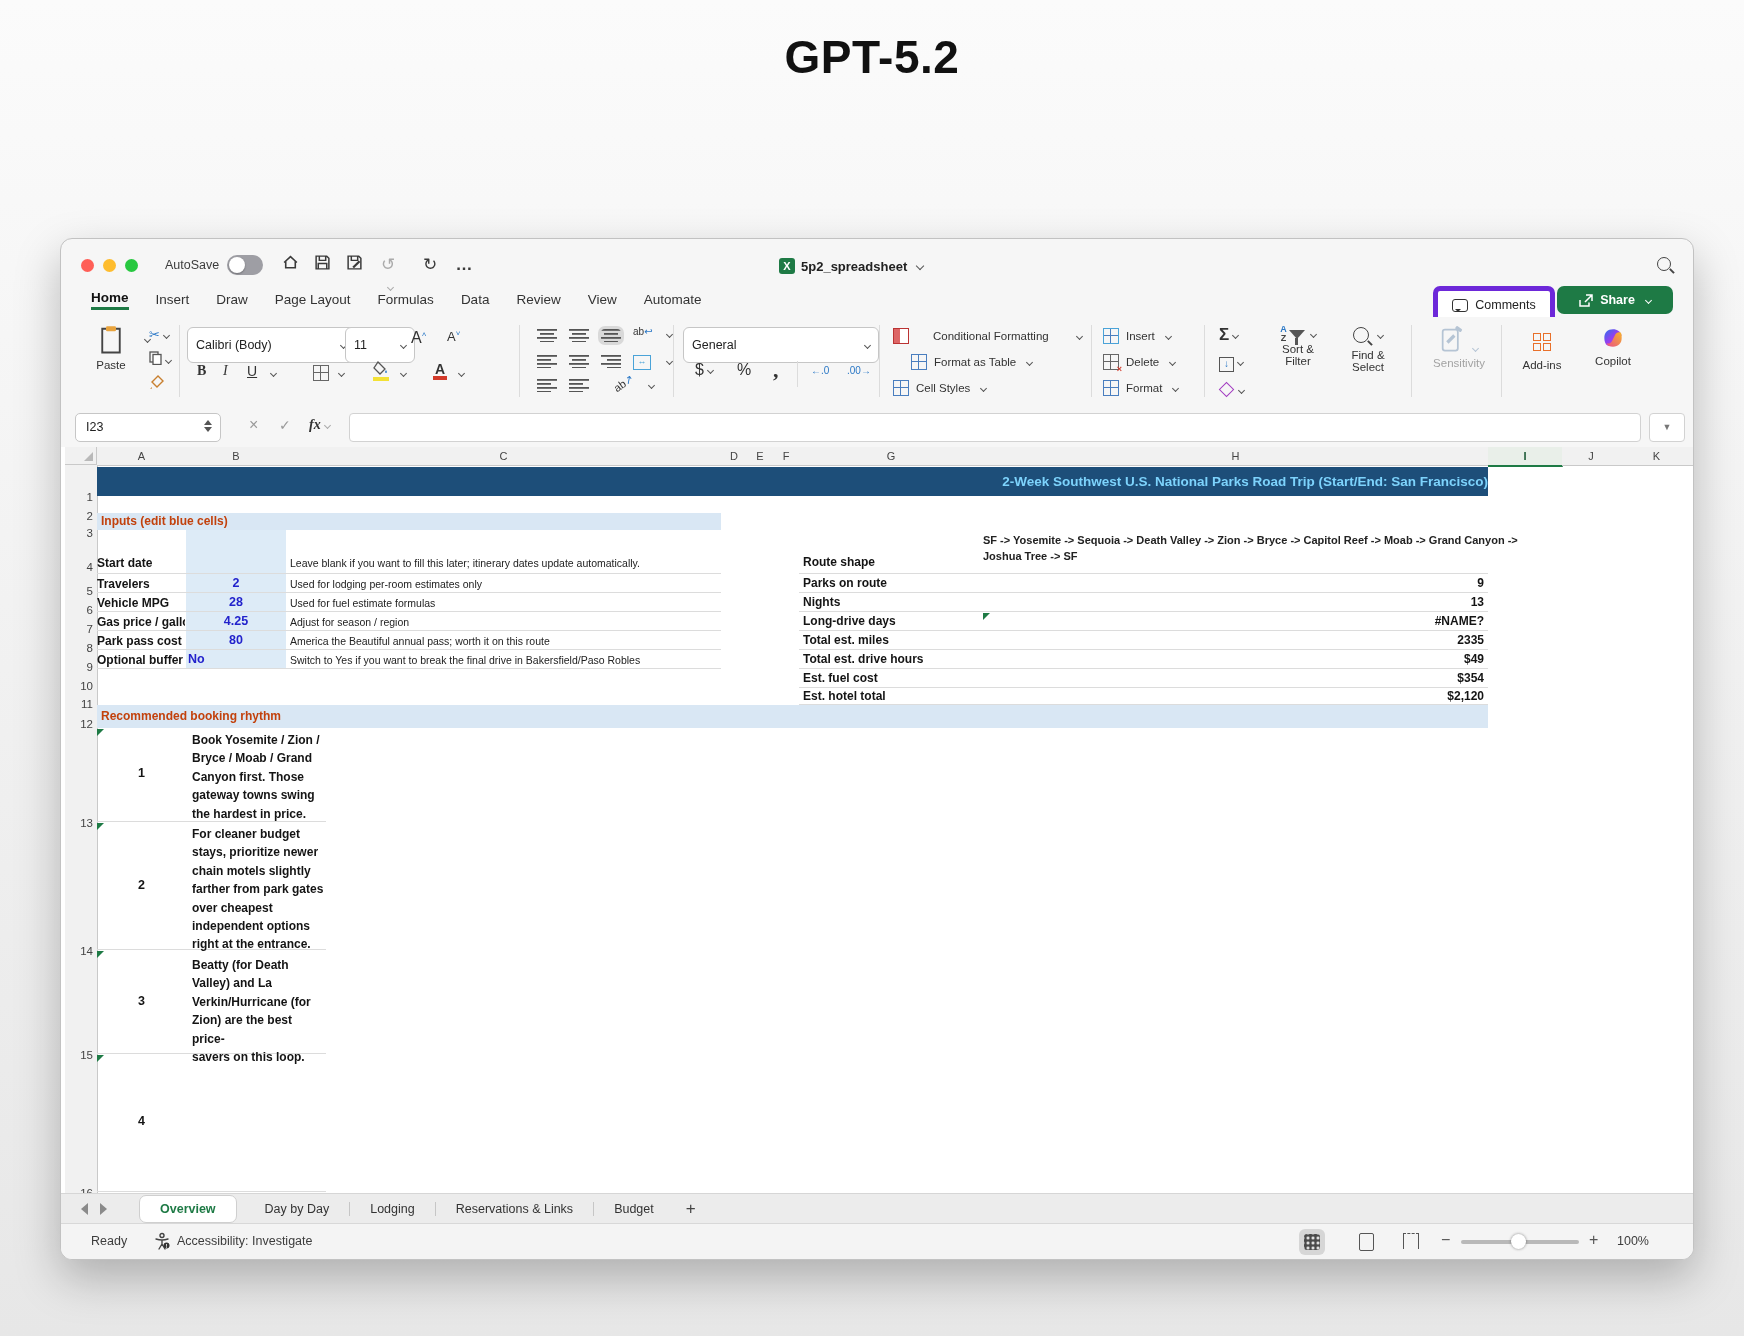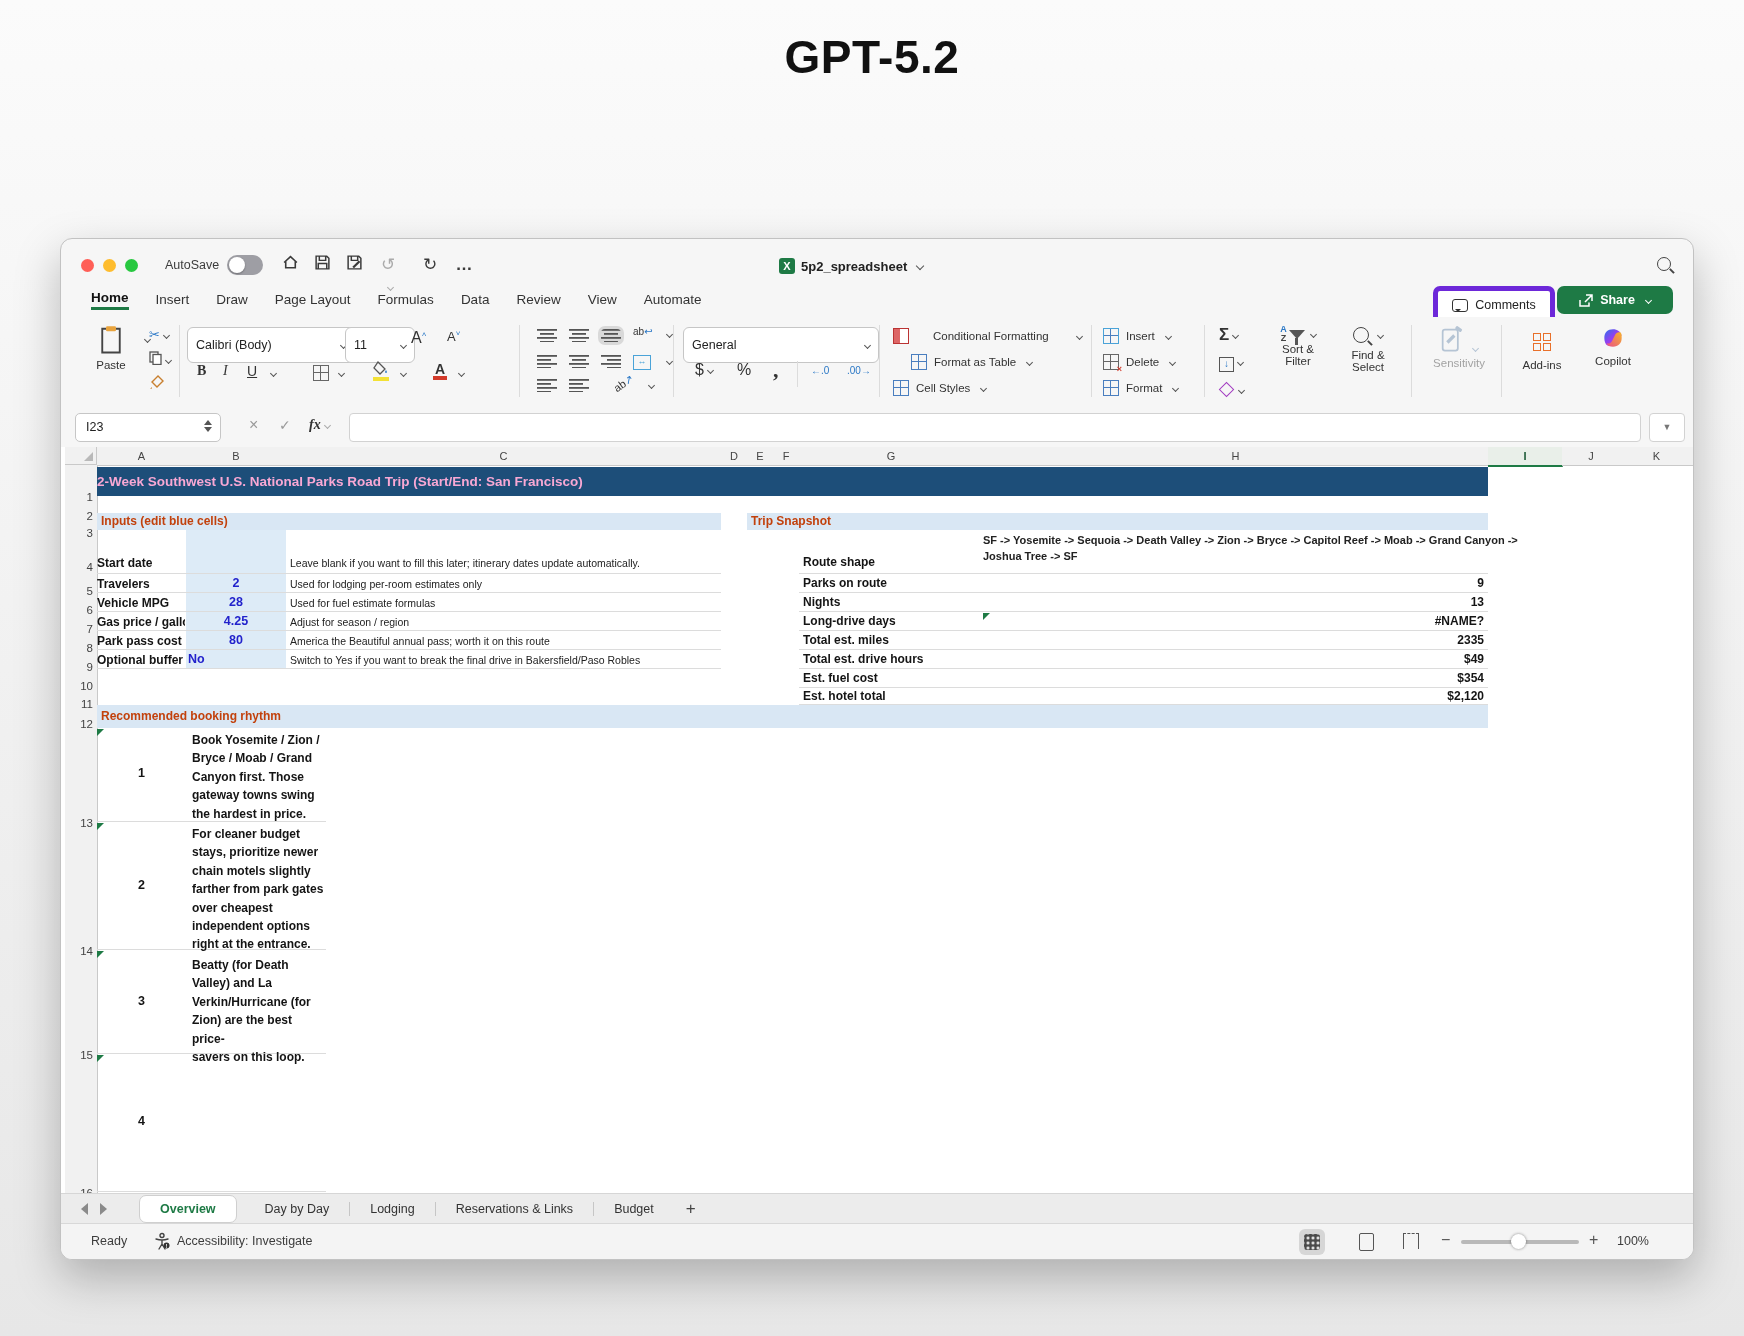--- a/index.html
+++ b/index.html
@@ -67,21 +67,21 @@
   .fx{font-family:"Liberation Serif","DejaVu Serif",serif;font-style:italic;font-weight:700;font-size:14px;color:#333;}
   .ffield{left:288px;top:6px;width:1290px;height:27px;background:#fff;border:1px solid #d2d2d2;border-radius:4px;}
   .fdd{left:1588px;top:6px;width:34px;height:27px;background:#fff;border:1px solid #d2d2d2;border-radius:4px;text-align:center;line-height:27px;color:#777;font-size:9px;}
 
   
   .gridwrap{top:208px;left:0;width:1632px;height:746px;background:#fff;}
   .colhead{top:0;height:18px;background:#f1f1f1;border-bottom:1px solid #c9c9c9;border-right:1px solid #dadada;
     font-size:11px;color:#444;text-align:center;line-height:18px;}
   .gutter{left:4px;top:18px;width:32px;height:728px;background:#f1f1f1;border-right:1px solid #c9c9c9;}
   .rnum{width:26px;text-align:right;font-size:11.5px;color:#444;position:absolute;right:4px;}
-  .banner{left:36px;top:20px;width:1391px;height:29px;background:#1d4e79;color:#f9a8d4;font-weight:700;font-size:13.5px;text-align:left;line-height:29px;}
+  .banner{left:36px;top:20px;width:1391px;height:29px;background:#1d4e79;color:#7dd3fc;font-weight:700;font-size:13.5px;text-align:right;line-height:29px;}
   .band{height:17px;background:#d9e7f4;font-weight:700;font-size:12px;line-height:17px;color:#c2410c;}
   .inrow{left:36px;width:624px;border-bottom:1px solid #dcdcdc;box-sizing:border-box;}
   .snrow{left:738px;width:689px;border-bottom:1px solid #dcdcdc;box-sizing:border-box;display:flex;justify-content:space-between;align-items:center;}
   .lblb{font-weight:700;font-size:12px;color:#141414;}
   .bluv{font-weight:700;font-size:12.5px;color:#2222cc;}
   .noteC{font-size:10.5px;color:#222;}
   .tri{width:0;height:0;border-top:7px solid #1e7a45;border-right:7px solid transparent;}
   .bnote{font-weight:600;font-size:12px;line-height:18.4px;color:#141414;}
   .bnum{font-weight:700;font-size:12.5px;color:#141414;}
   .notebrd{left:36px;width:229px;border-bottom:1px solid #dcdcdc;box-sizing:border-box;}
@@ -391,21 +391,20 @@
       <div class="rnum" style="top:253px;">12</div>
       <div class="rnum" style="top:352px;">13</div>
       <div class="rnum" style="top:480px;">14</div>
       <div class="rnum" style="top:584px;">15</div>
       <div class="rnum" style="top:722px;">16</div>
     </div>
 
     <div class="abs banner">2-Week Southwest U.S. National Parks Road Trip (Start/End: San Francisco)</div>
 
     <div class="abs band" style="left:36px;top:66px;width:624px;padding-left:4px;box-sizing:border-box;">Inputs (edit blue cells)</div>
-    <div class="abs band" style="left:686px;top:66px;width:741px;padding-left:4px;box-sizing:border-box;">Trip Snapshot</div>
 
     <div class="abs" style="left:125px;top:83px;width:100px;height:139px;background:#ddebf7;"></div>
 
     <div class="abs inrow" style="top:83px;height:44px;">
       <div class="abs lblb" style="left:0;bottom:3px;width:88px;white-space:nowrap;overflow:hidden;">Start date</div>
       <div class="abs bluv" style="left:89px;bottom:3px;width:100px;text-align:center;"></div>
       <div class="abs noteC" style="left:193px;bottom:4px;white-space:nowrap;">Leave blank if you want to fill this later; itinerary dates update automatically.</div>
     </div>
     <div class="abs inrow" style="top:127px;height:19px;">
       <div class="abs lblb" style="left:0;top:3px;width:88px;white-space:nowrap;overflow:hidden;">Travelers</div>

